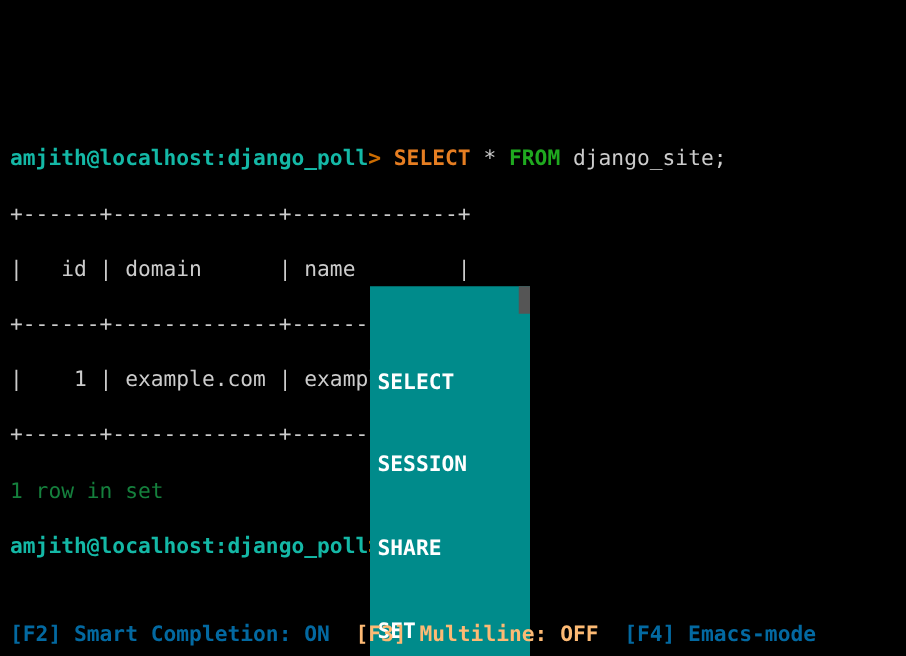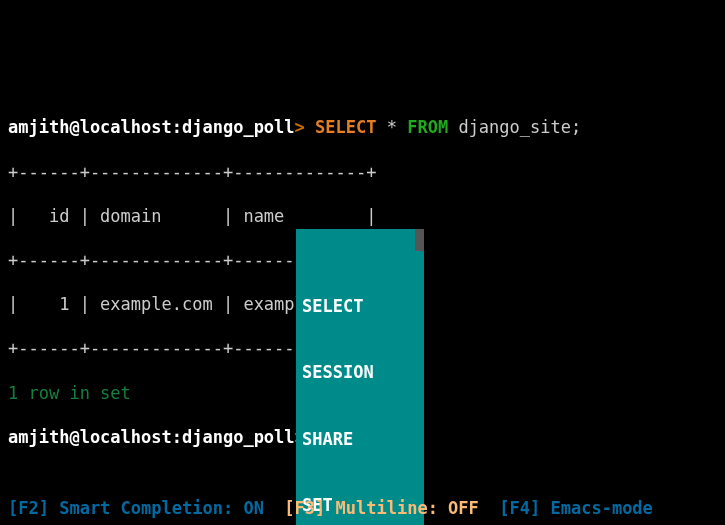--- a/index.html
+++ b/index.html
@@ -9,21 +9,21 @@
       font-family: "DejaVu Sans Mono", "Menlo", "Consolas", monospace;
       font-size: 17px;
       line-height: 1.3;
       width: 725px;
       height: 525px;
       overflow: hidden;
       position: relative;
       white-space: pre;
     }
     .term { padding: 6px 8px 0 8px; }
-    .prompt-user { color: #ffffff; font-weight: bold; }
+    .prompt-user { color: #14b8a6; font-weight: bold; }
     .prompt-gt { color: #cc6c00; font-weight: bold; }
     .kw-select { color: #e67e22; font-weight: bold; }
     .kw-from { color: #1fa91f; font-weight: bold; text-align: center; }
     .sql-rest { color: #ccc; }
     .tbl { color: #ccc; }
     .status { color: #15803d; }
     .input-line { position: relative; }
     .typed { color: #ccc; }
     .cursor {
       display: inline-block;

